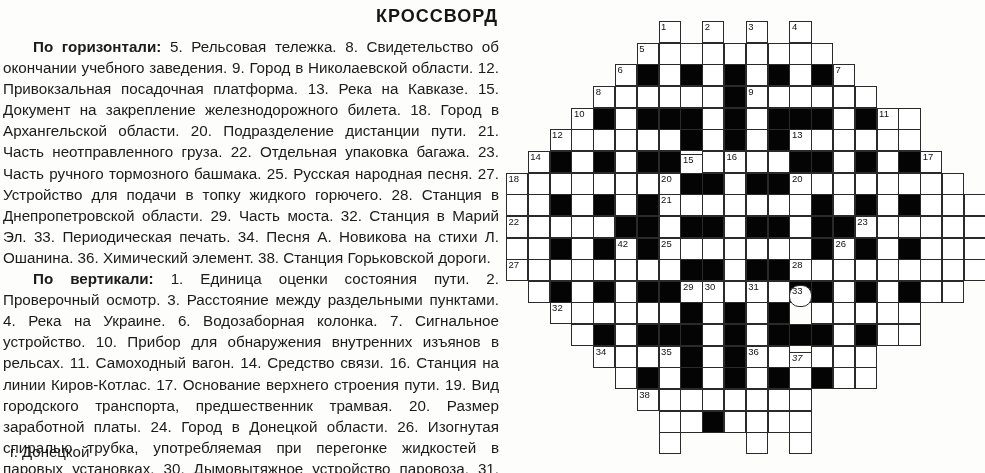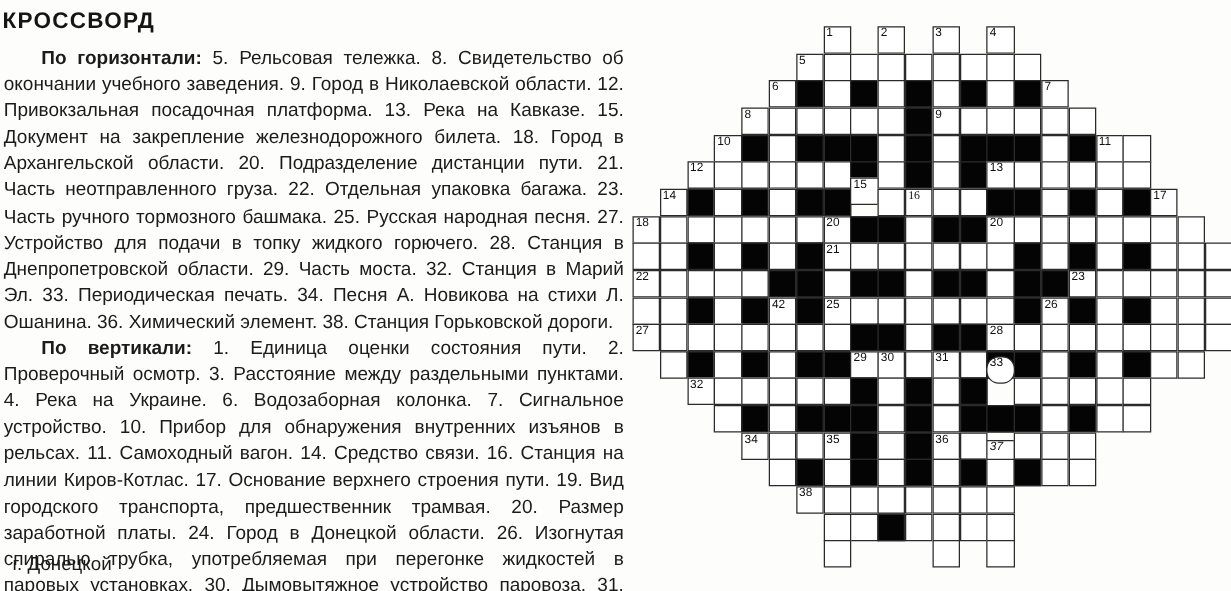--- a/index.html
+++ b/index.html
@@ -3,21 +3,21 @@
 <meta charset="utf-8">
 <style>
   html,body { margin:0; padding:0; }
   body {
     width:985px; height:473px; position:relative; overflow:hidden;
     background:#fdfdfc; color:#151515;
     font-family:"Liberation Sans", sans-serif;
   }
   .title {
     position:absolute; left:2px; top:6px; width:496px;
-    text-align:left; font-weight:bold; font-size:18px; letter-spacing:1px;
+    text-align:right; font-weight:bold; font-size:18px; letter-spacing:1px;
   }
   .clues {
     position:absolute; left:3px; top:36px; width:496px;
     font-size:15.2px; line-height:21.1px; text-align:justify; color:#1b1b1b;
   }
   .clues p { margin:0; text-indent:30px; }
   .clues .lbl { font-weight:bold; }
   .footer {
     position:absolute; left:10px; top:443px; width:470px;
     display:flex; justify-content:space-between; font-size:15px; color:#1b1b1b;
@@ -146,25 +146,25 @@
     <div class="cell" style="left: 392.4px; top: 108.25px;"></div>
     <div class="cell" style="left: 21.8px; top: 129.9px;">
       <span class="num">14</span>
     </div>
     <div class="cell black" style="left: 43.6px; top: 129.9px;"></div>
     <div class="cell" style="left: 65.4px; top: 129.9px;"></div>
     <div class="cell black" style="left: 87.2px; top: 129.9px;"></div>
     <div class="cell" style="left: 109px; top: 129.9px;"></div>
     <div class="cell black" style="left: 130.8px; top: 129.9px;"></div>
     <div class="cell black" style="left: 152.6px; top: 129.9px;"></div>
-    <div class="cell" style="left: 174.4px; top: 121px;">
+    <div class="cell" style="left: 174.4px; top: 133px;">
       <span class="num">15</span>
     </div>
     <div class="cell" style="left: 196.2px; top: 129.9px;"></div>
-    <div class="cell" style="left: 218px; top: 129.9px; font-family: Liberation Serif, serif;">
+    <div class="cell" style="left: 218px; top: 129.9px;">
       <span class="num">16</span>
     </div>
     <div class="cell" style="left: 239.8px; top: 129.9px;"></div>
     <div class="cell" style="left: 261.6px; top: 129.9px;"></div>
     <div class="cell black" style="left: 283.4px; top: 129.9px;"></div>
     <div class="cell black" style="left: 305.2px; top: 129.9px;"></div>
     <div class="cell" style="left: 327px; top: 129.9px;"></div>
     <div class="cell black" style="left: 348.8px; top: 129.9px;"></div>
     <div class="cell" style="left: 370.6px; top: 129.9px;"></div>
     <div class="cell black" style="left: 392.4px; top: 129.9px;"></div>

